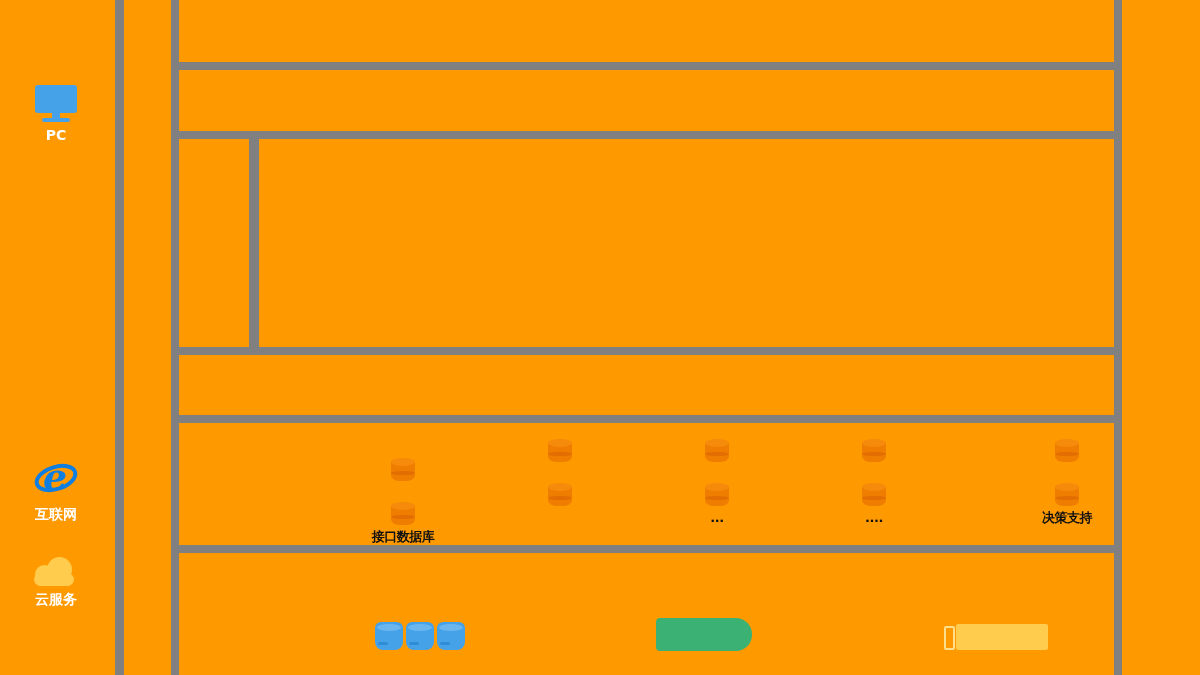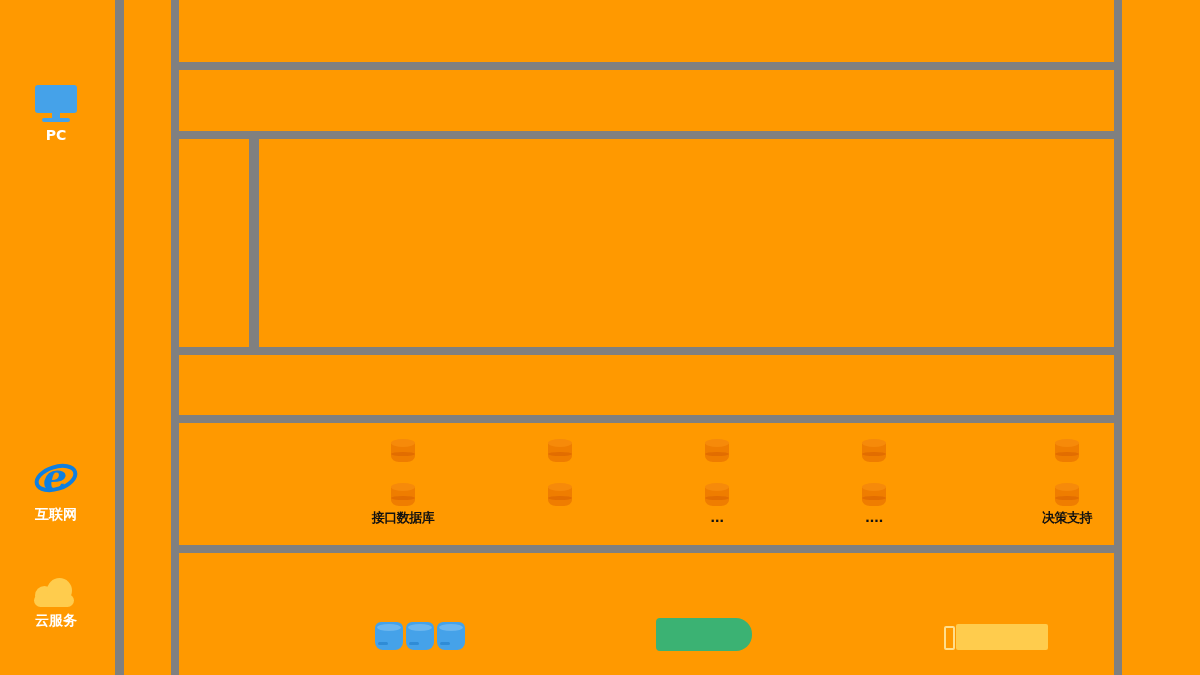--- a/index.html
+++ b/index.html
@@ -58,21 +58,21 @@
   .box-a{left:171px;top:-14px;width:951px;height:84px;}
   .box-b{left:171px;top:62px;width:951px;height:77px;}
   .box-c{left:171px;top:131px;width:951px;height:224px;}
   .c-divider{position:absolute;left:70px;top:0;width:10px;height:100%;background:var(--frame_gray);}
   .box-d{left:171px;top:347px;width:951px;height:76px;}
   .box-e{left:171px;top:415px;width:951px;height:138px;}
   .box-f{left:171px;top:545px;width:951px;height:140px;}
 
   
   .st-col{position:absolute;top:423px;width:90px;height:122px;display:flex;flex-direction:column;align-items:center;}
-  .st-col.c1{left:358px;} .st-col.c2{left:515px;} .st-col.c3{left:672px;} .st-col.c4{left:829px;} .st-col.c5{left:1022px;}
+  .st-col.c1{left:358px;justify-content:flex-end;} .st-col.c2{left:515px;} .st-col.c3{left:672px;} .st-col.c4{left:829px;} .st-col.c5{left:1022px;}
   .db{position:relative;width:24px;height:20px;background:var(--db_orange);border-radius:3px 3px 8px 8px / 3px 3px 6px 6px;}
   .db.first{margin-top:19px;} .db.second{margin-top:24px;}
   .db::before{content:"";position:absolute;left:0;top:-3px;width:100%;height:8px;background:var(--db_orange_top);border-radius:50%;}
   .db::after{content:"";position:absolute;left:0;top:10px;width:100%;height:4px;background:var(--db_orange_line);border-radius:50%;}
   .st-label{margin-top:4px;font-size:13px;font-weight:700;color:var(--db_label_text);line-height:1.2;letter-spacing:-0.5px;white-space:nowrap;}
 
   
   .blue-cluster{position:absolute;left:375px;top:622px;display:flex;gap:3px;}
   .bdb{position:relative;width:28px;height:28px;background:var(--device_blue);border-radius:6px 6px 8px 8px;}
   .bdb::before{content:"";position:absolute;left:2px;top:2px;width:24px;height:7px;background:#6CB6EE;border-radius:50%;}
@@ -103,21 +103,21 @@
   <div class="side-item" style="top:455px">
     <div class="icon-ie">
       <svg width="46" height="46" viewBox="0 0 46 46">
         <text x="22" y="35" text-anchor="middle" font-family="DejaVu Serif, serif" font-size="38" font-weight="bold" font-style="italic" fill="currentColor">e</text>
         <ellipse cx="23" cy="23" rx="20" ry="11" transform="rotate(-18 23 23)" fill="none" stroke="currentColor" stroke-width="4"></ellipse>
       </svg>
     </div>
     <div class="side-label">互联网</div>
   </div>
 
-  <div class="side-item" style="top:578px">
+  <div class="side-item" style="top:557px">
     <div class="icon-cloud">
       <div class="puff p1"></div>
       <div class="puff p2"></div>
       <div class="cloud-base"></div>
     </div>
     <div class="side-label">云服务</div>
   </div>
 
   <div class="frame box-a"></div>
   <div class="frame box-b"></div>

